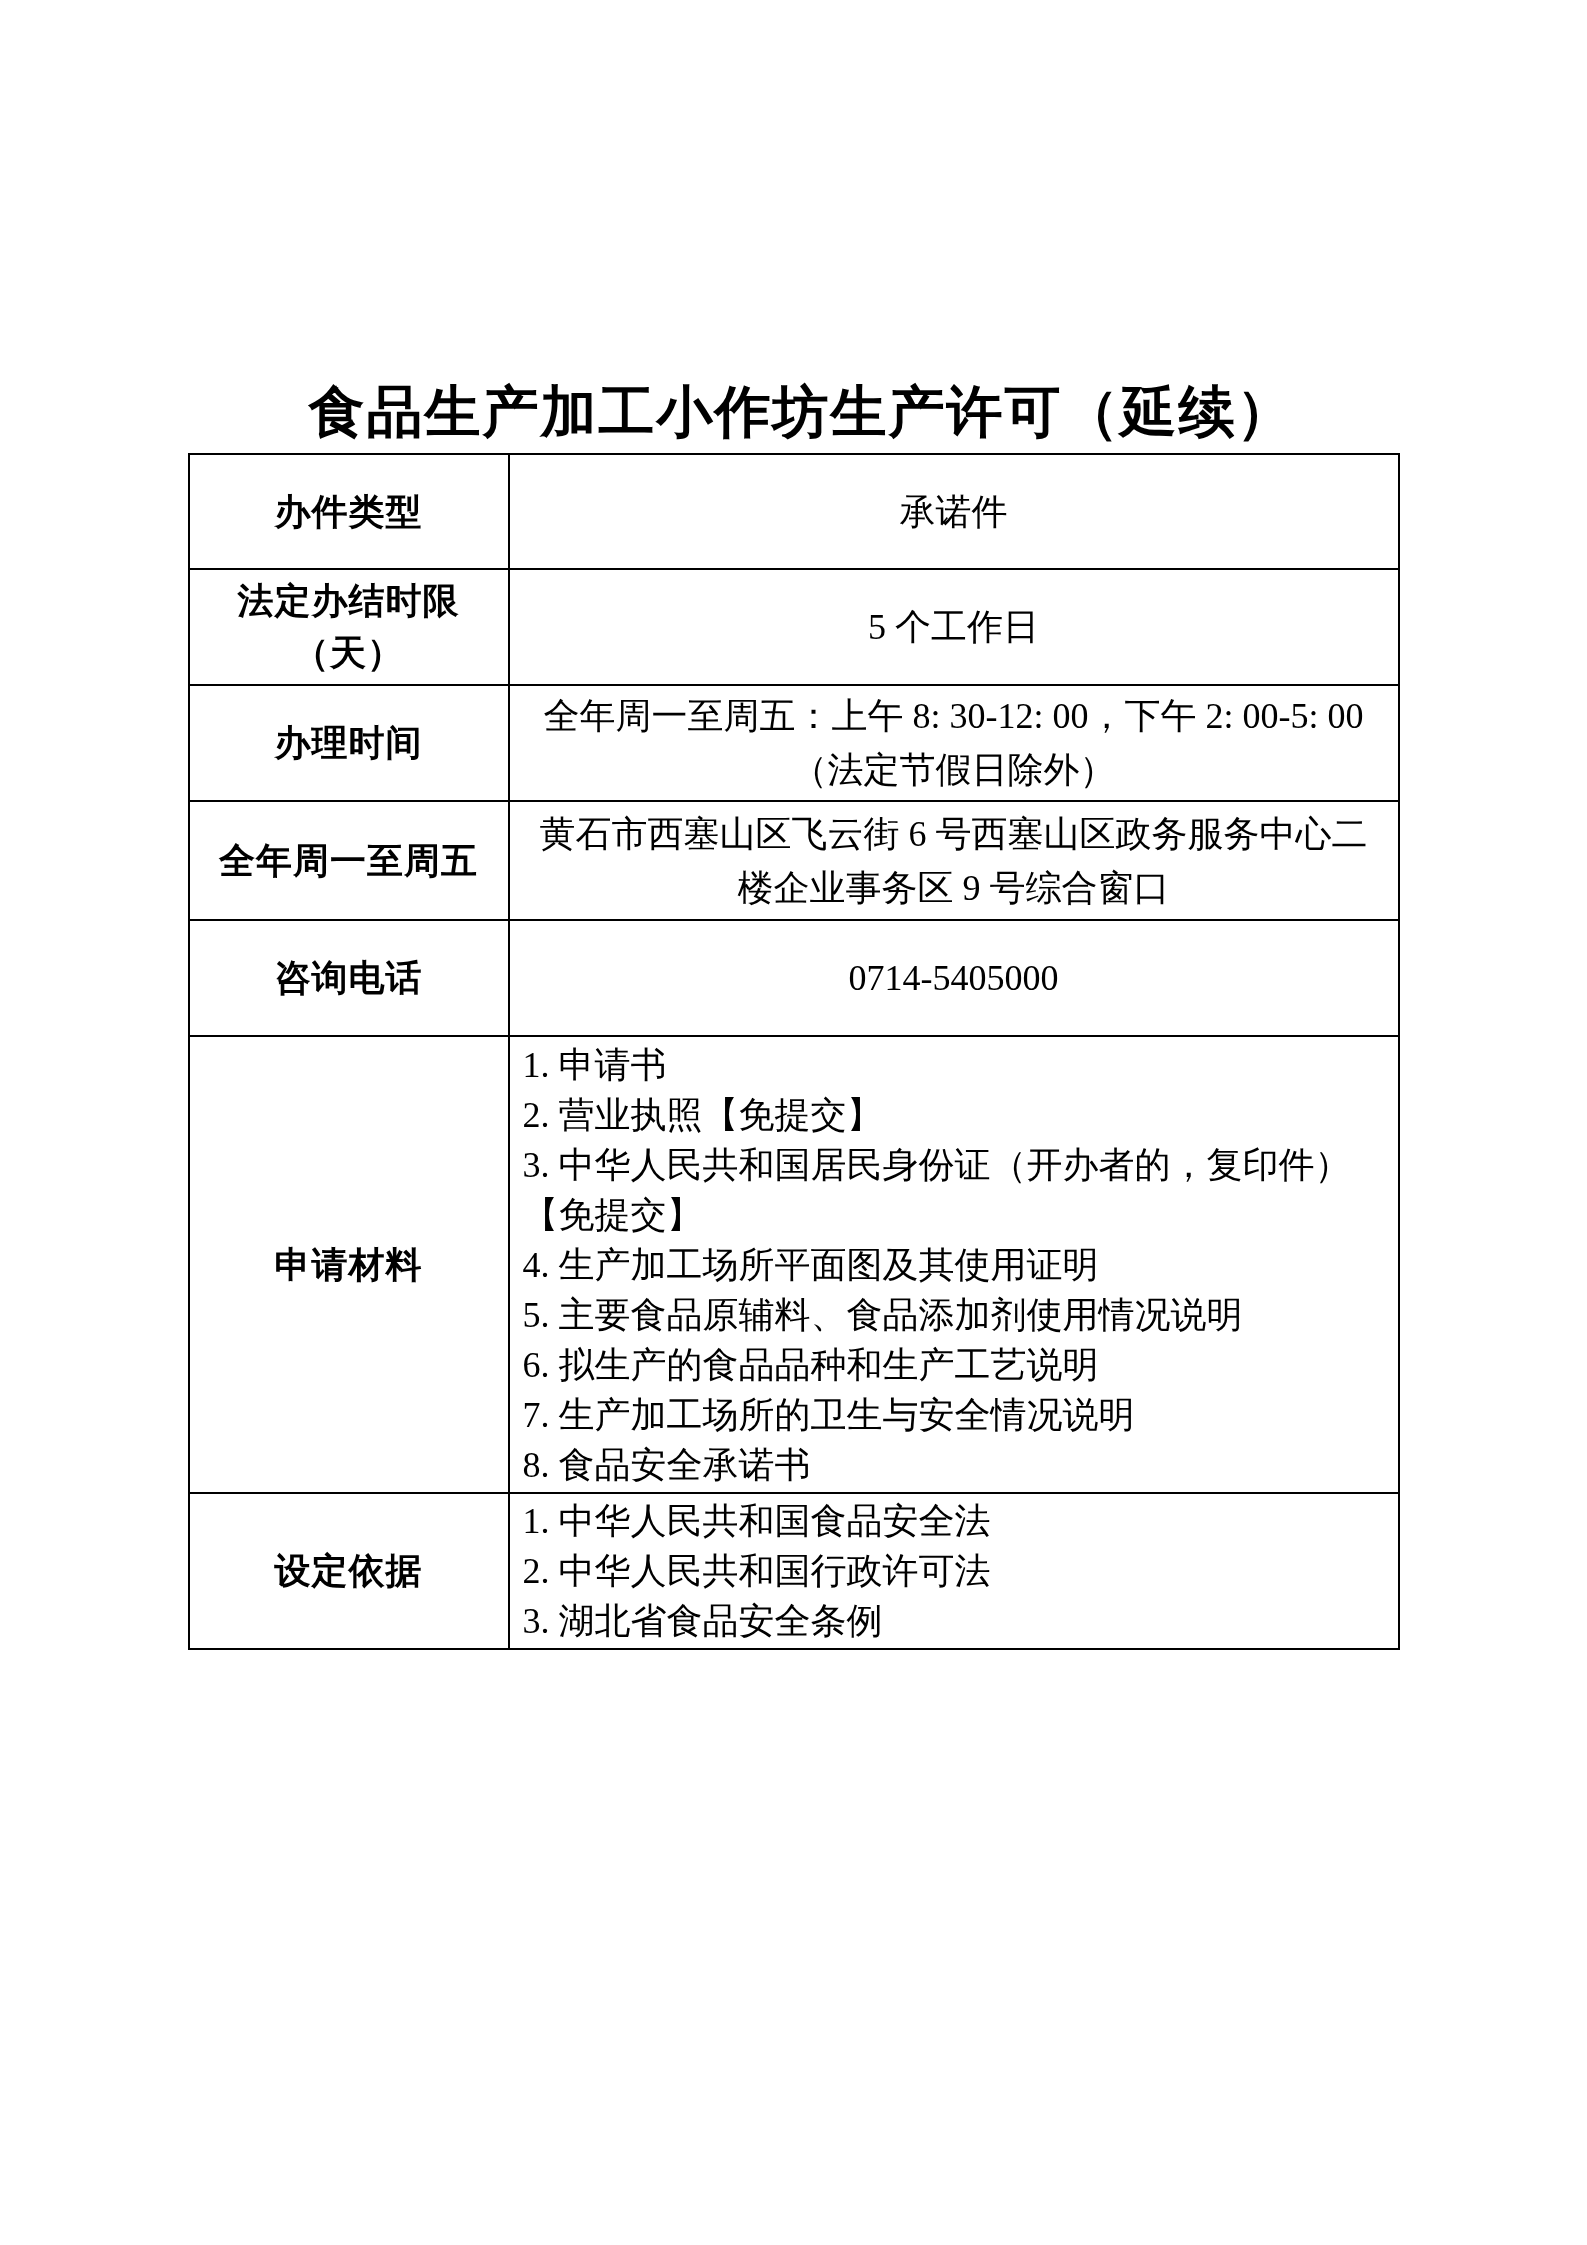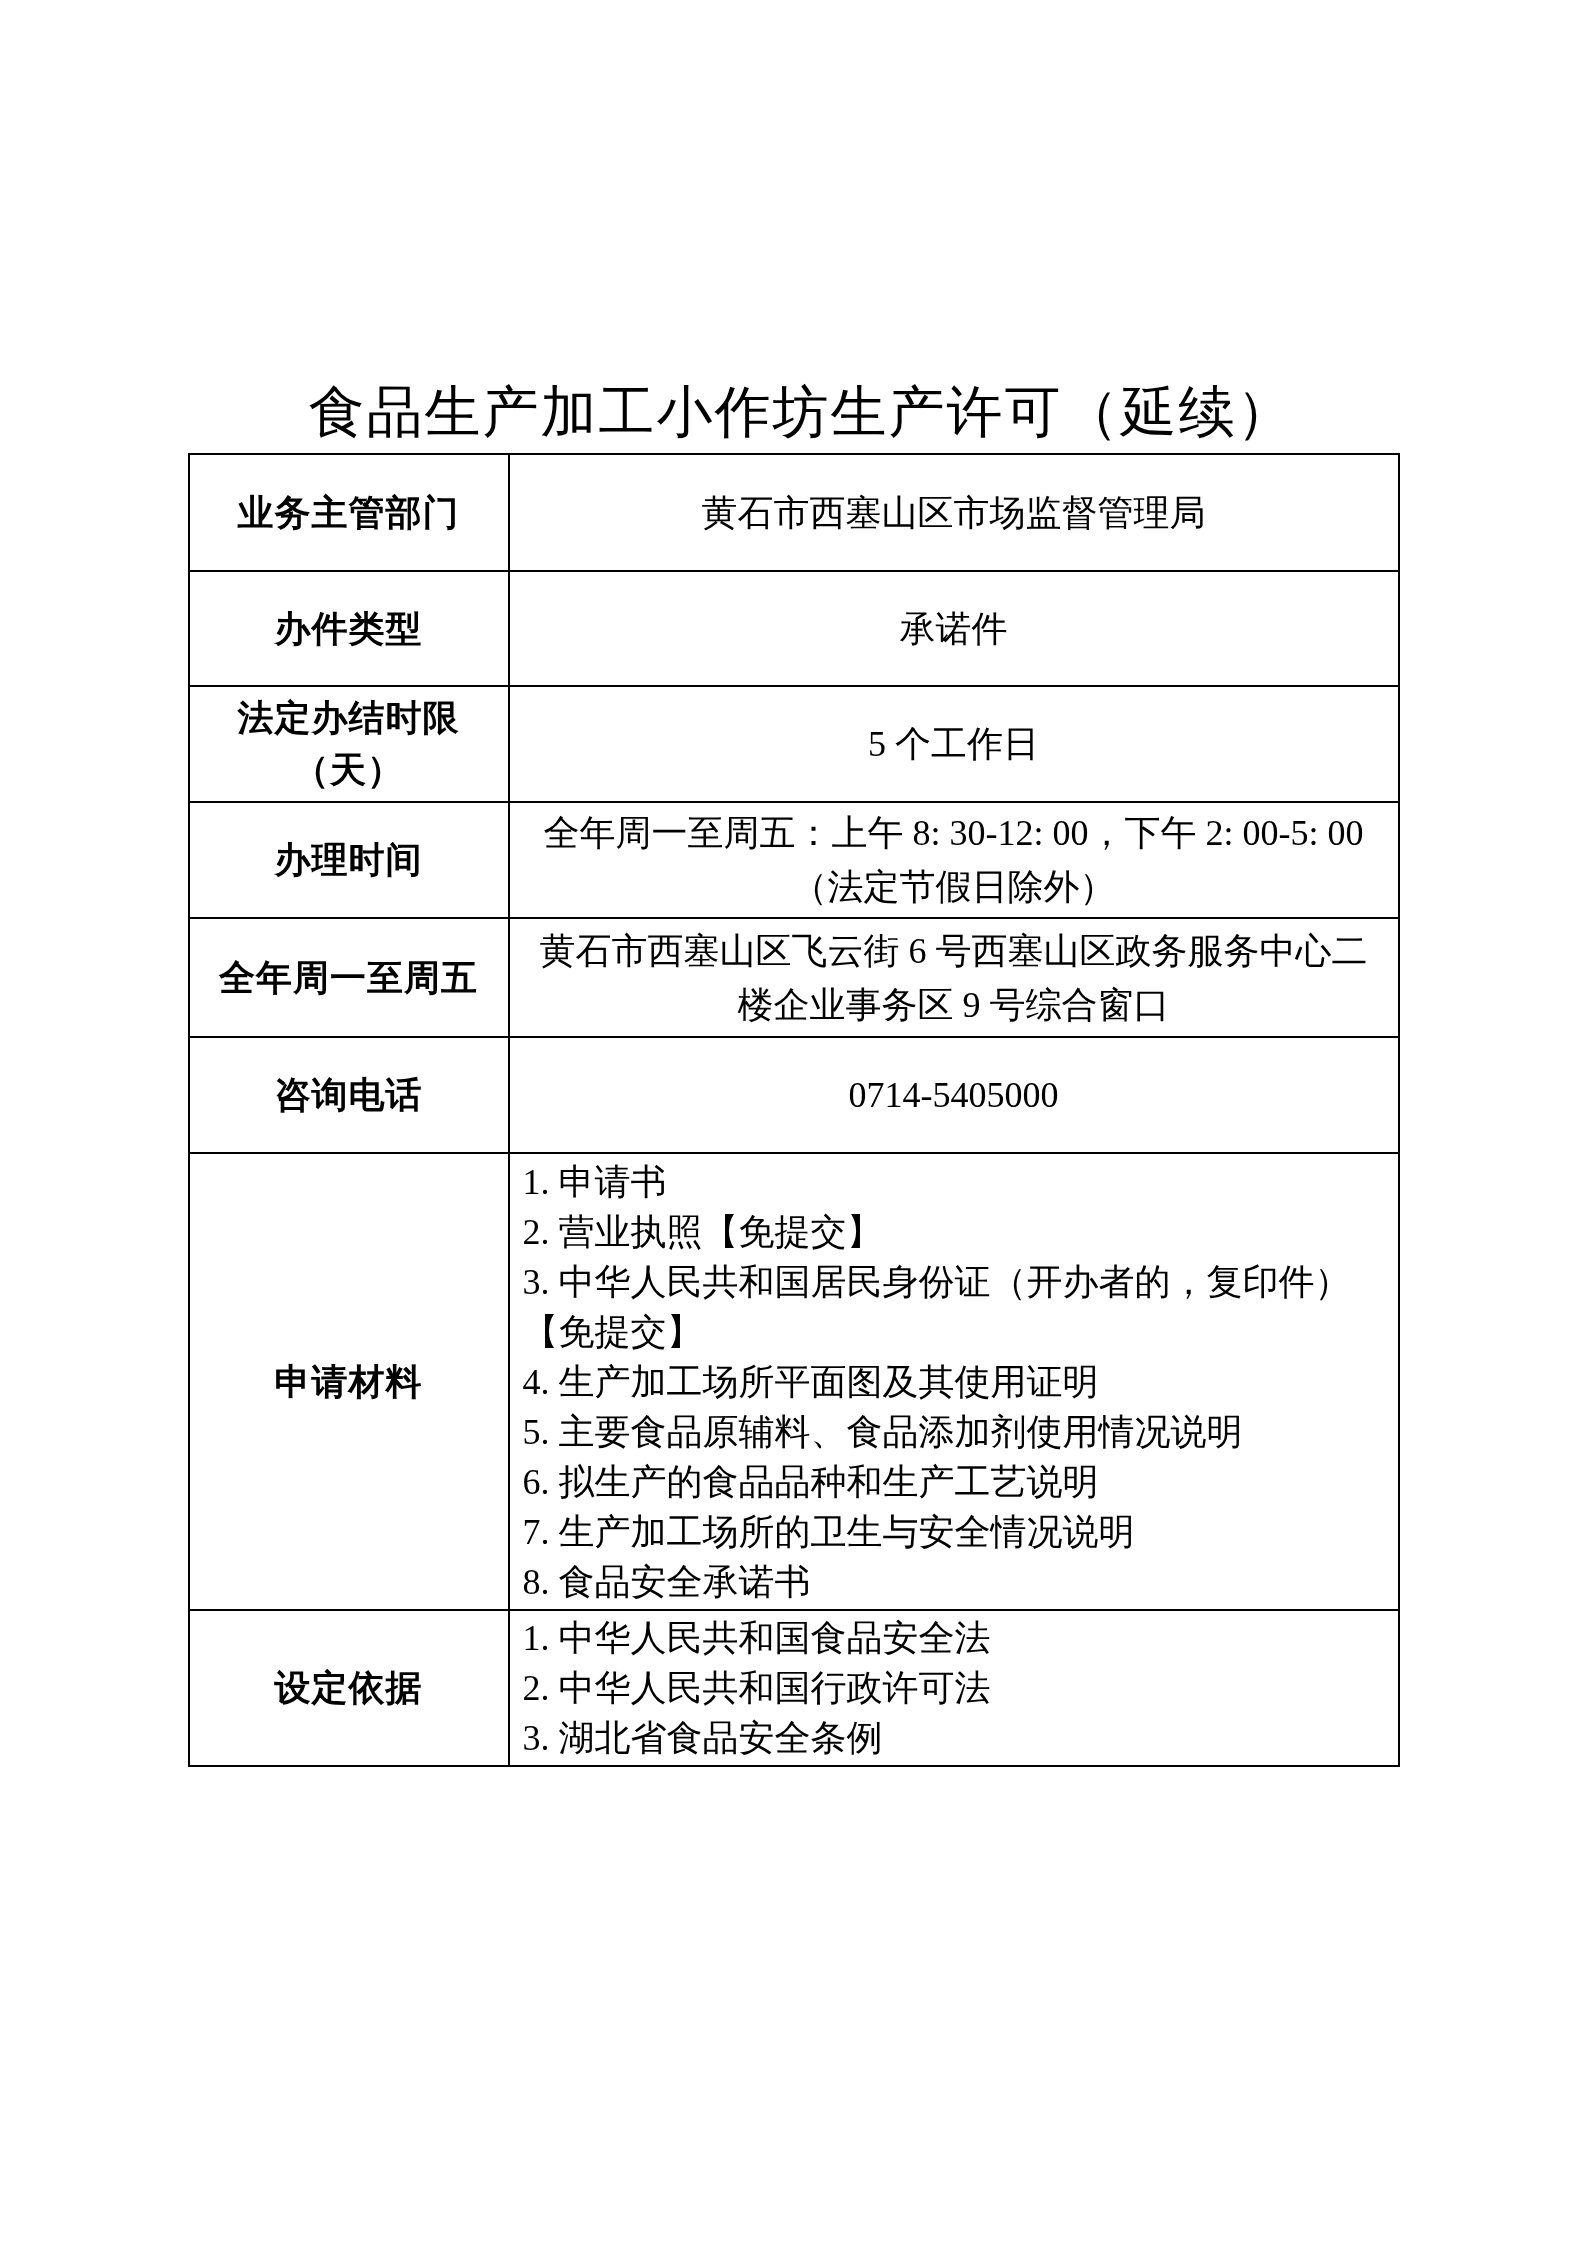--- a/index.html
+++ b/index.html
@@ -18,21 +18,21 @@
     width: 1587px;
     height: 2245px;
     padding-top: 374px;
     box-sizing: border-box;
   }
   .title {
     margin: 0 0 3px 0;
     text-align: center;
     font-size: 56px;
     line-height: 76px;
-    font-weight: normal;
+    font-weight: bold;
     letter-spacing: 2px;
     font-family: "Liberation Serif", "DejaVu Serif", serif;
     padding-left: 16px;
   }
   table.info {
     width: 1212px;
     margin: 0 auto;
     border-collapse: collapse;
     table-layout: fixed;
   }
@@ -78,24 +78,20 @@
 </style>
 </head>
 <body>
 
 <div class="page">
 
   <h1 class="title">食品生产加工小作坊生产许可（延续）</h1>
 
   <table class="info">
     <tbody>
-      <tr class="r0">
-        <td class="label">业务主管部门</td>
-        <td class="value">黄石市西塞山区市场监督管理局</td>
-      </tr>
       <tr class="r1">
         <td class="label">办件类型</td>
         <td class="value">承诺件</td>
       </tr>
       <tr class="r3">
         <td class="label">法定办结时限
 （天）</td>
         <td class="value">5 个工作日</td>
       </tr>
       <tr class="r4">

